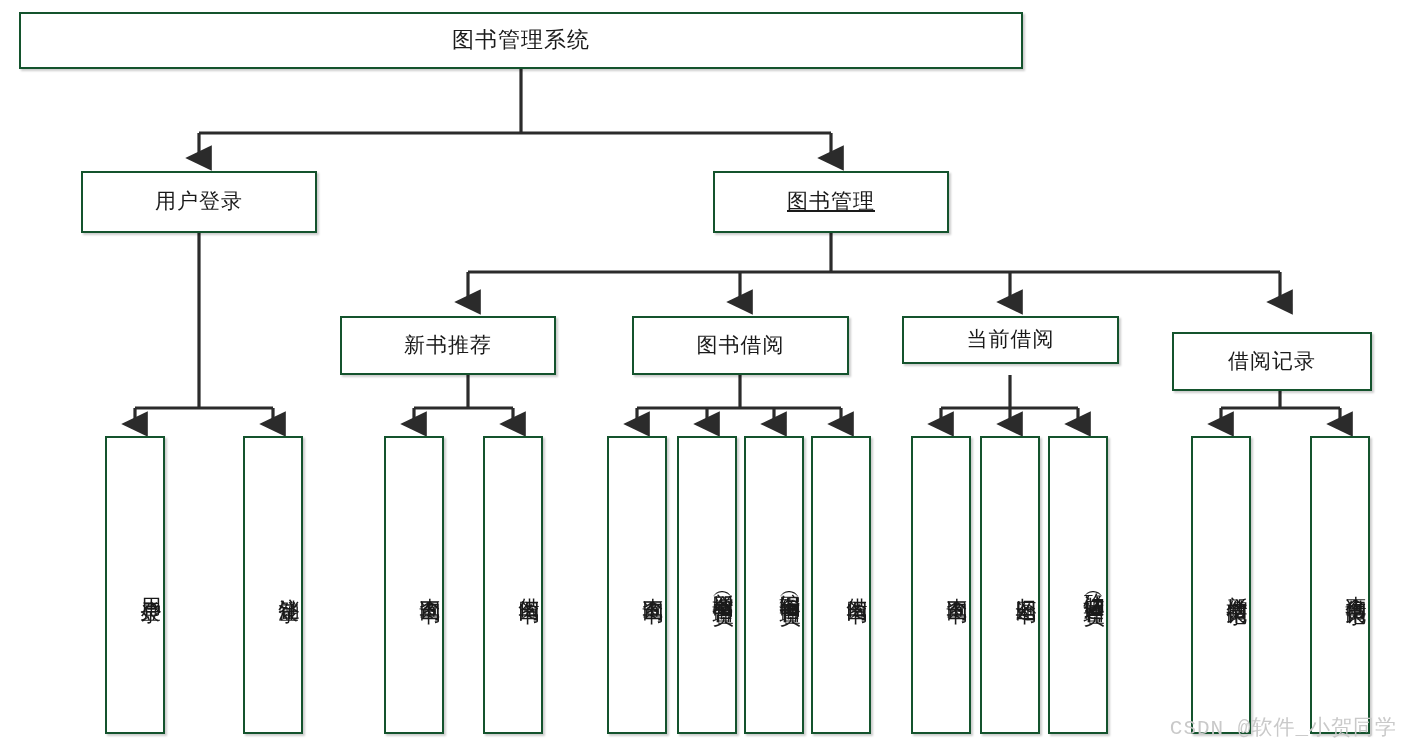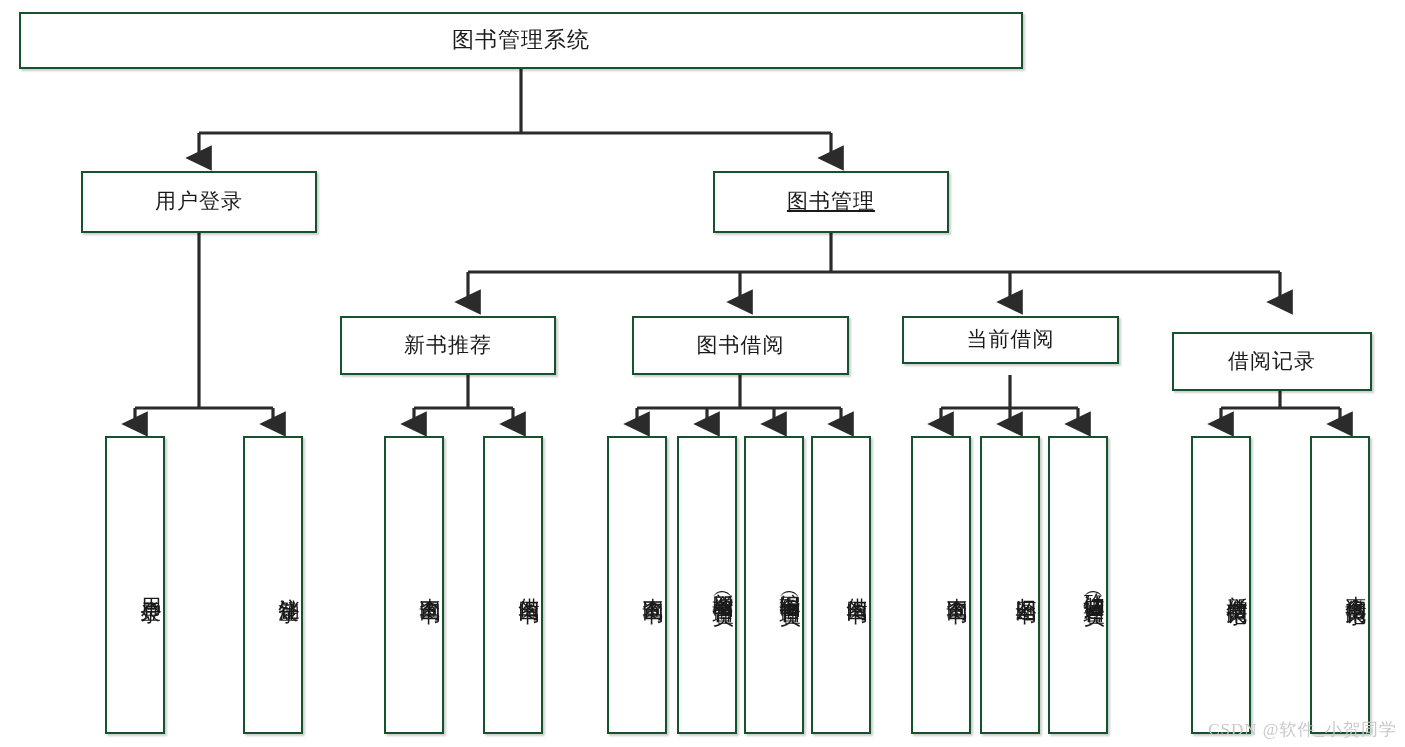--- a/index.html
+++ b/index.html
@@ -58,25 +58,25 @@
     left: 0;
     top: 0;
     width: 1405px;
     height: 747px;
     pointer-events: none;
   }
   .watermark {
     position: absolute;
     right: 8px;
     bottom: 6px;
-    font-size: 17px;
+    font-size: 21px;
     color: #c9c9c9;
     letter-spacing: 1px;
     white-space: nowrap;
-    font-family: Liberation Serif, serif;
+    font-family: Liberation Mono, monospace;
   }
 </style>
 </head>
 <body>
 
 <div id="canvas">
 
   <svg class="edges" viewBox="0 0 1405 747" width="1405" height="747" xmlns="http://www.w3.org/2000/svg">
     <defs>
       <marker id="arrow" markerWidth="9" markerHeight="9" refX="4.5" refY="4.5" orient="auto" markerUnits="strokeWidth">

